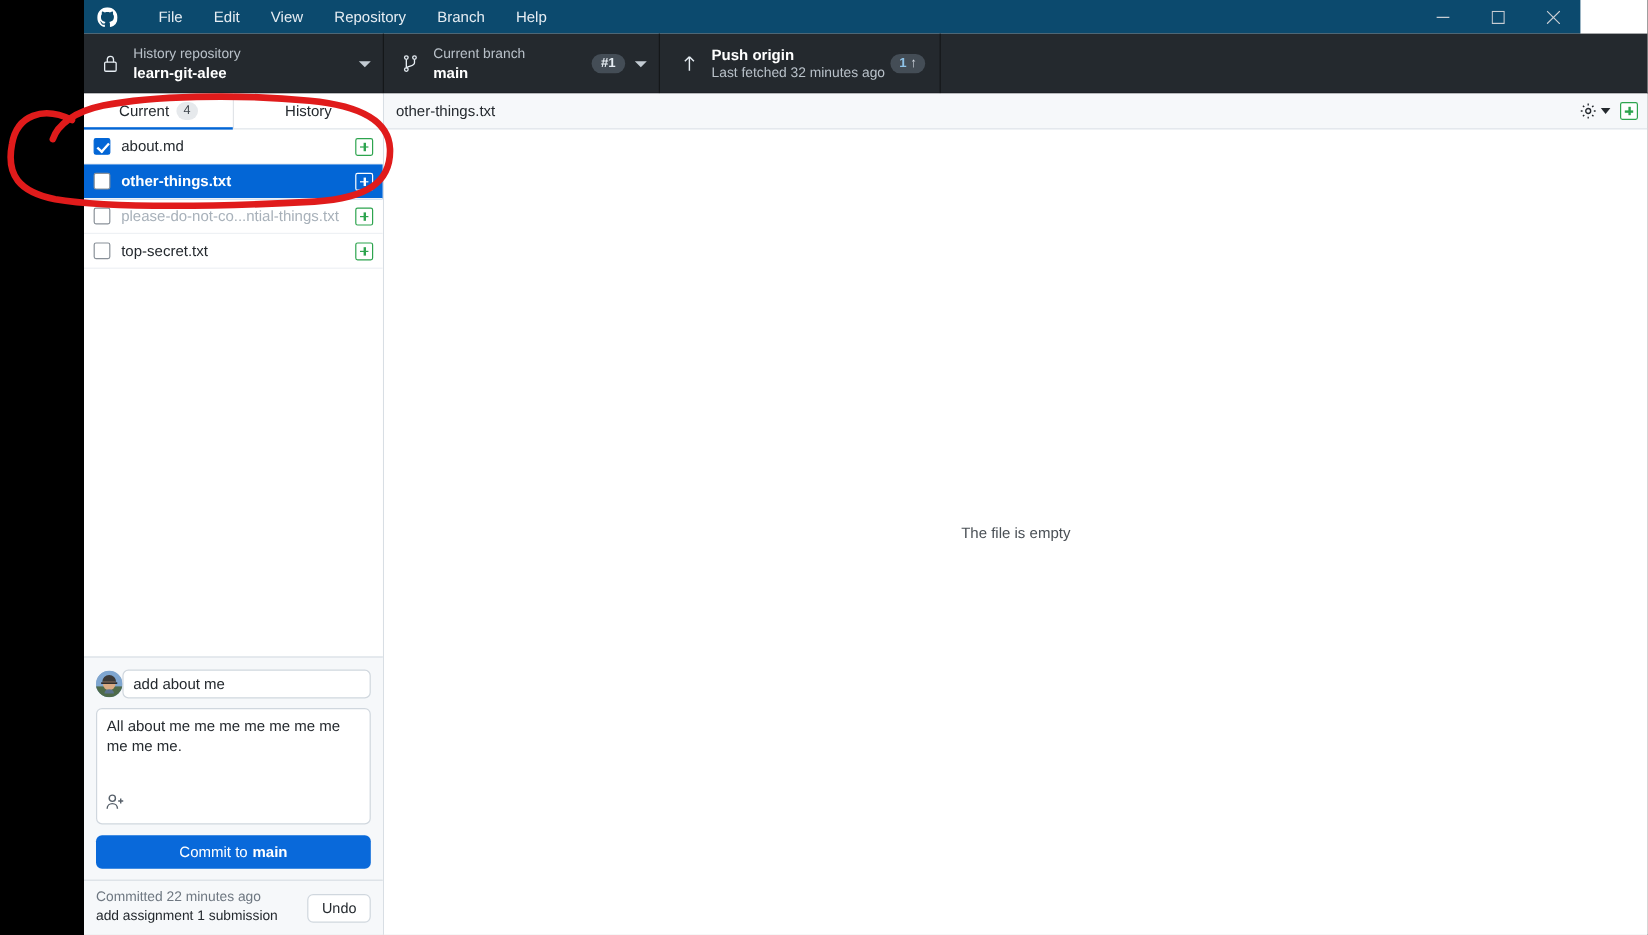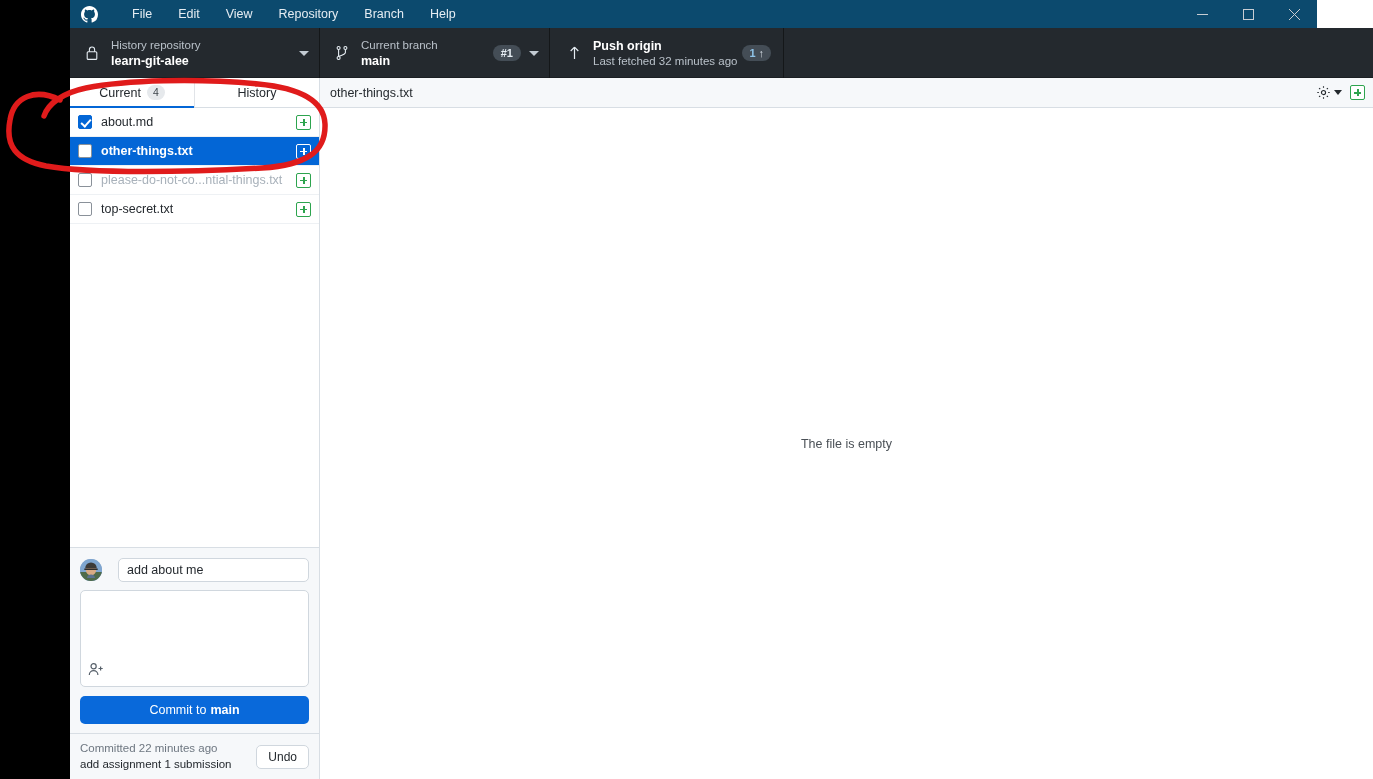--- a/index.html
+++ b/index.html
@@ -195,21 +195,21 @@
   }
   .file-row.selected .status-icon::before,
   .file-row.selected .status-icon::after { background: #ffffff; }
 
   
   .commit-area {
     border-top: 1px solid #d8dee4;
     background: #f6f8fa;
     padding: 10px 10px 9px 10px;
   }
-  .summary-row { display: flex; align-items: center; gap: 16px; justify-content: space-between; }
+  .summary-row { display: flex; align-items: center; gap: 0; justify-content: space-between; }
   .avatar {
     width: 22px; height: 22px; min-width: 22px;
     border-radius: 50%; overflow: hidden;
     background: #8fa8c8; position: relative;
   }
   .summary-input {
     flex: 1; height: 24px;
     border: 1px solid #d0d7de; border-radius: 5px;
     background: #ffffff; font-size: 12.5px; color: #24292e;
     padding: 0 8px; font-family: "Liberation Sans", sans-serif;
@@ -447,20 +447,21 @@
               <circle cx="11" cy="11" r="5.2" fill="#d9ab84"></circle>
               <path d="M5.2 9.2a5.8 5.8 0 0 1 11.6 0z" fill="#3c3a38"></path>
               <path d="M4.3 9.6h13.4v1.3H4.3z" fill="#2f2d2c"></path>
               <path d="M7 19c0-2.4 1.8-3.6 4-3.6s4 1.2 4 3.6z" fill="#5b728f"></path>
             </svg>
           </div>
           <input class="summary-input" type="text" value="add about me" style="">
         </div>
 
         <div class="desc-box">
+          <div class="desc-text">All about me me me me me me me me me me.</div>
           <div class="coauthor-icon">
             <svg width="17" height="15" viewBox="0 0 17 15" fill="none" stroke="#57606a" stroke-width="1.2">
               <circle cx="5.6" cy="4.2" r="2.6"></circle>
               <path d="M1.3 13c0-2.6 1.9-4.3 4.3-4.3s4.3 1.7 4.3 4.3"></path>
               <path d="M12.6 4.4v4.2M10.5 6.5h4.2"></path>
             </svg>
           </div>
         </div>
 
         <div class="commit-btn">

